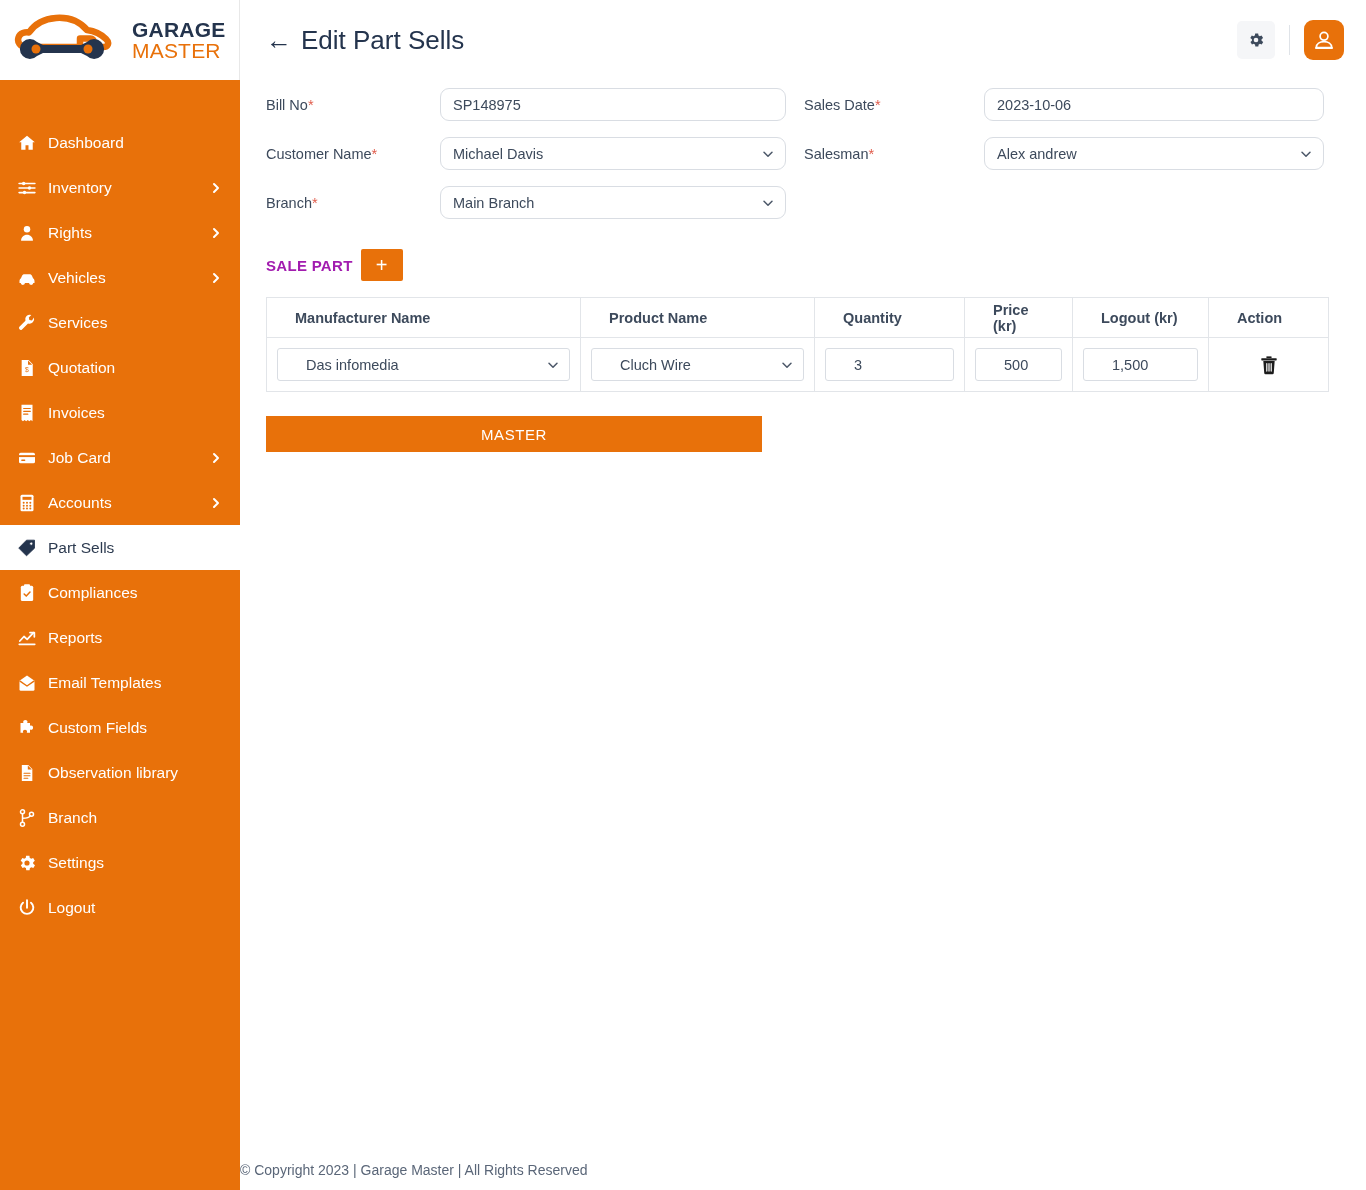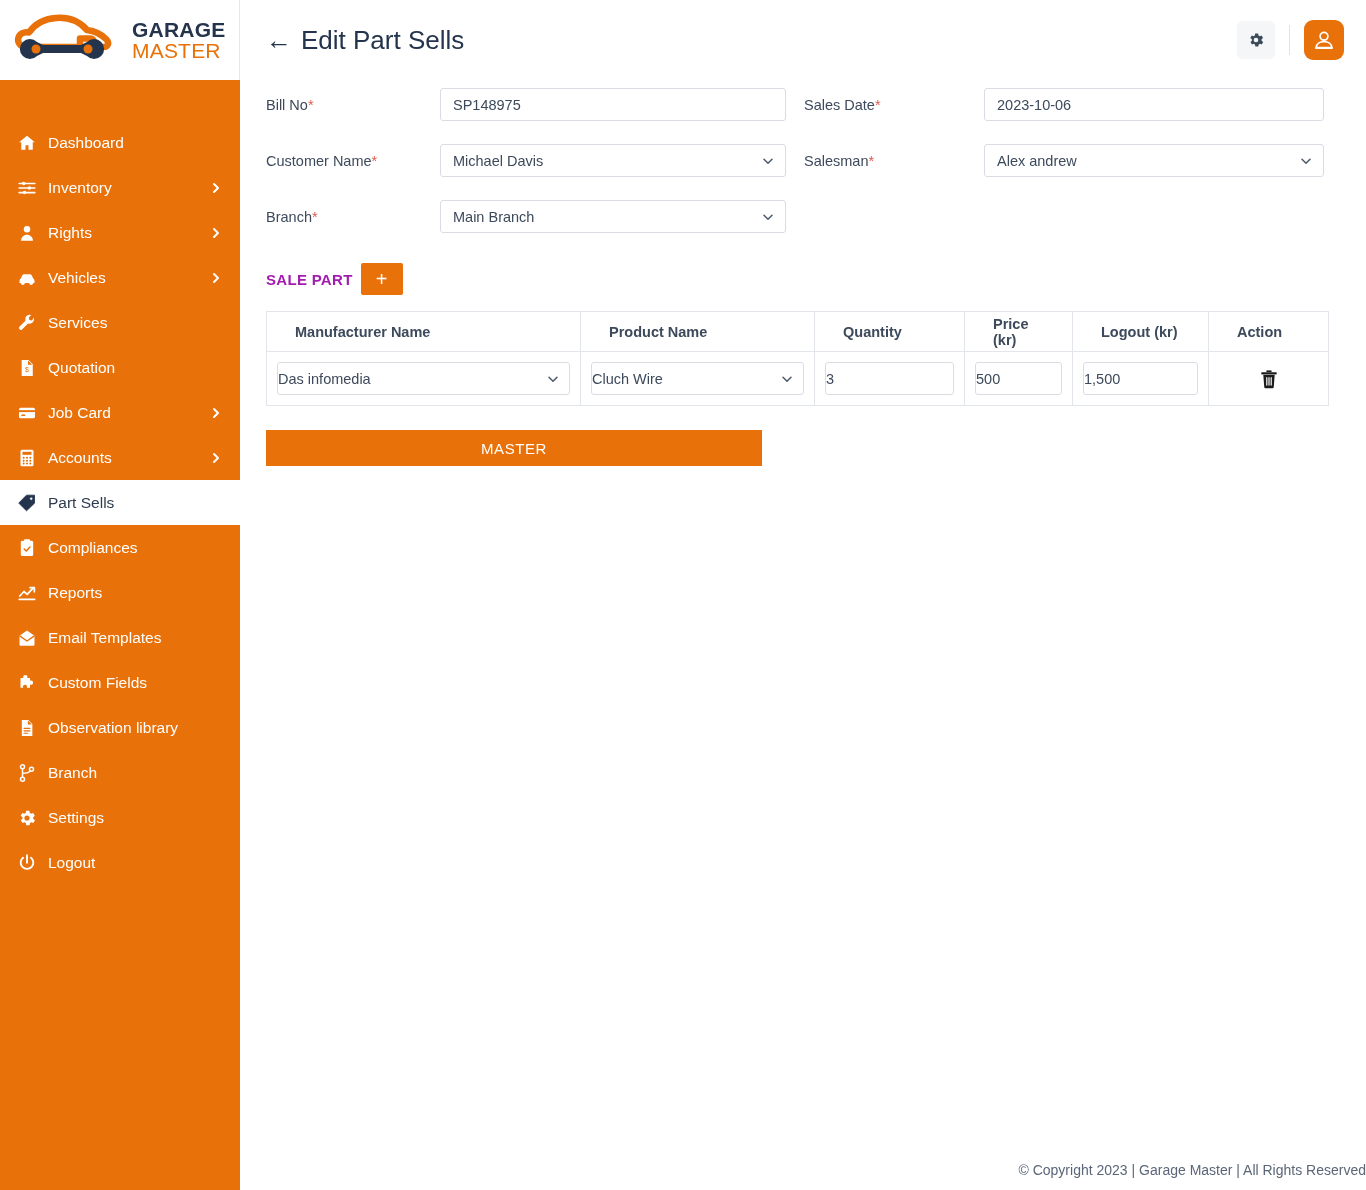--- a/index.html
+++ b/index.html
@@ -76,31 +76,31 @@
   }
   .divider-v { width: 1px; height: 30px; background: #dfe3e8; margin: 0 14px; }
   .avatar-btn {
     width: 40px; height: 40px; background: #E8710A; border-radius: 9px;
     display: flex; align-items: center; justify-content: center; cursor: pointer;
   }
 
   
   .content { padding: 8px 26px 0 26px; }
   .form-grid { display: flex; flex-wrap: wrap; }
-  .field { display: flex; align-items: center; width: 520px; margin-bottom: 23px; }
+  .field { display: flex; align-items: center; width: 520px; margin-bottom: 16px; }
   .field.right { margin-left: 0; }
   .field-label {
     width: 174px; flex: 0 0 174px;
     font-size: 14.5px; color: #3d4a5c;
   }
   .field.right .field-label { width: 180px; flex: 0 0 180px; }
   .req { color: #e05c4b; }
   .ctrl {
     flex: 1 1 auto; height: 33px;
-    border: 1px solid #d9dde3; border-radius: 3px;
+    border: 1px solid #d9dde3; border-radius: 9px;
     background: #fff; display: flex; align-items: center;
     padding: 0 12px; font-size: 14.5px; color: #3d4a5c;
     position: relative;
   }
   .ctrl.select { padding-right: 30px; cursor: pointer; }
   .ctrl .caret {
     position: absolute; right: 11px; top: 50%; transform: translateY(-50%);
     width: 12px; height: 12px;
   }
   .spacer-col { width: 18px; flex: 0 0 18px; }
@@ -126,39 +126,39 @@
   table.parts th, table.parts td {
     border: 1px solid #e2e5e9; text-align: left; vertical-align: middle;
   }
   table.parts th {
     font-weight: bold; font-size: 14.5px; color: #3d4a5c;
     height: 40px; padding: 0 28px;
   }
   table.parts td { height: 54px; padding: 0 10px; }
   .cell-ctrl {
     height: 33px; border: 1px solid #d9dde3; border-radius: 3px;
-    display: flex; align-items: center; padding: 0 0;
+    display: flex; align-items: center; padding: 0 28px;
     font-size: 14.5px; color: #3d4a5c; position: relative; background: #fff;
   }
   .cell-ctrl.select { padding-right: 28px; cursor: pointer; }
   .cell-ctrl .caret { position: absolute; right: 10px; top: 50%; transform: translateY(-50%); width: 12px; height: 12px; }
   .trash-wrap { display: flex; align-items: center; justify-content: center; height: 100%; }
   .trash-btn { background: none; border: none; cursor: pointer; padding: 0; line-height: 0; }
 
   .update-btn {
     margin-top: 24px; width: 496px; height: 36px;
     background: #E8710A; border: none; color: #ffffff;
     font-size: 15px; letter-spacing: .6px; cursor: pointer;
     display: flex; align-items: center; justify-content: center;
     font-family: "Liberation Sans", sans-serif;
   }
 
   .footer {
     position: absolute; left: 0; right: 0; bottom: 12px;
-    text-align: right; font-size: 14px; color: #5a6678;
+    text-align: left; font-size: 14px; color: #5a6678;
   }
 </style>
 </head>
 <body>
 
 <div class="app">
 
   <aside class="sidebar">
 
     <div class="logo-box">
@@ -240,20 +240,29 @@
         </div>
         <div class="nav-item">
           <span class="ic">
             <svg width="20" height="20" viewBox="0 0 24 24" fill="#ffffff">
               <path d="M5.6 2.4h8.3l5 5v14.2H5.6z"></path>
               <path d="M13.2 3v5.1h5" fill="#E8710A"></path>
               <text x="9.6" y="17" font-size="8" fill="#E8710A" font-family="sans-serif">$</text>
             </svg>
           </span>
           <span class="lbl">Quotation</span>
+        </div>
+        <div class="nav-item">
+          <span class="ic">
+            <svg width="20" height="20" viewBox="0 0 24 24" fill="#ffffff">
+              <path d="M5.4 2.2h13.2v19.6l-1.9-1.3-1.9 1.3-1.9-1.3-1.9 1.3-1.9-1.3-1.9 1.3-1.8-1.3z"></path>
+              <path d="M8 6.6h8M8 10h8M8 13.4h5" stroke="#E8710A" stroke-width="1.4" stroke-linecap="round" fill="none"></path>
+            </svg>
+          </span>
+          <span class="lbl">Invoices</span>
         </div>
         <div class="nav-item">
           <span class="ic">
             <svg width="20" height="20" viewBox="0 0 24 24" fill="#ffffff">
               <rect x="2.4" y="5.6" width="19.2" height="12.8" rx="2"></rect>
               <rect x="2.4" y="8.6" width="19.2" height="2.3" fill="#E8710A"></rect>
               <rect x="5" y="13.8" width="5" height="1.8" rx=".8" fill="#E8710A"></rect>
             </svg>
           </span>
           <span class="lbl">Job Card</span>

